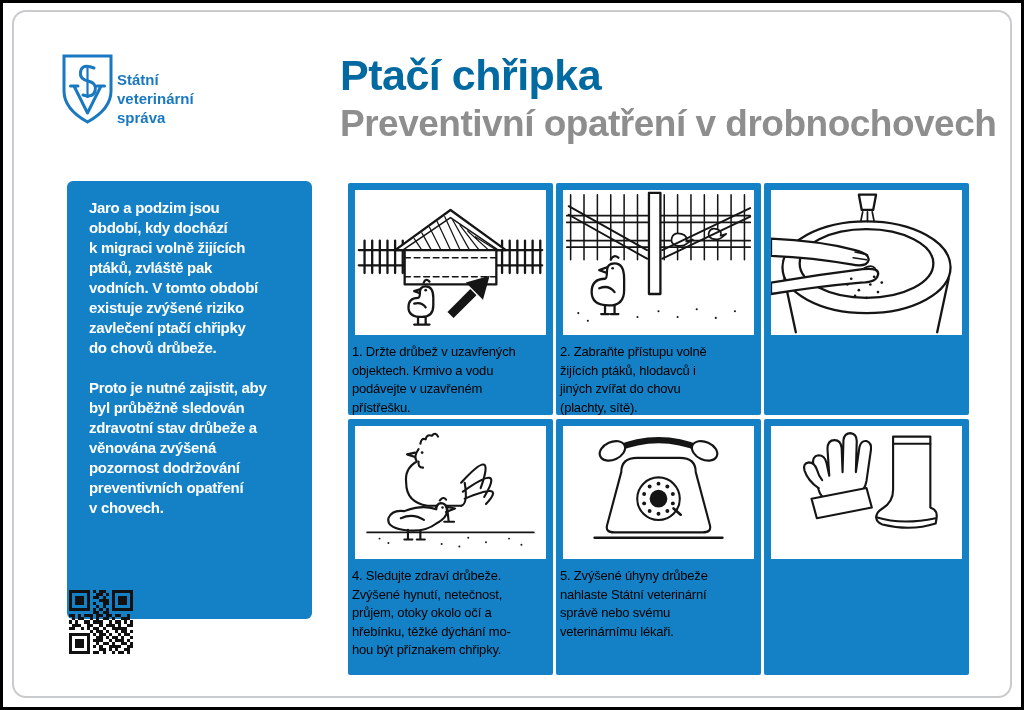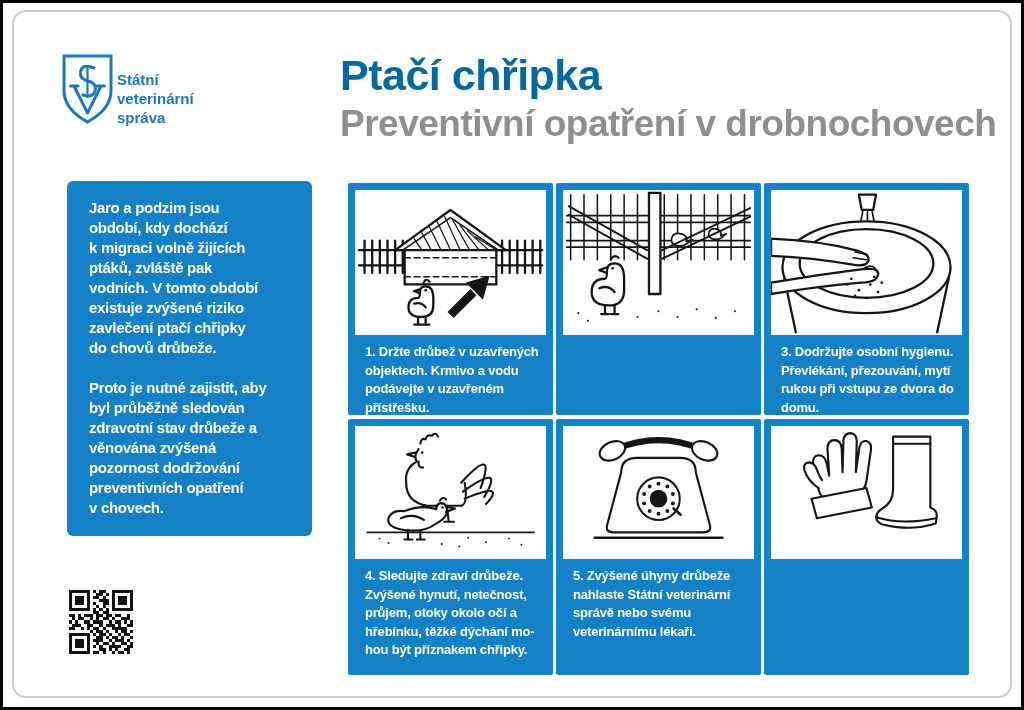--- a/index.html
+++ b/index.html
@@ -17,41 +17,41 @@
   
   .logo-shield { left:57px; top:50px; width:55px; height:73px; }
   .org-name { left:114px; top:67px; font-size:15px; font-weight:bold;
               line-height:19px; color:#1a78c0; }
   .title    { left:337px; top:48px; font-size:43px; font-weight:bold;
               color:#0369a1; letter-spacing:-0.5px; }
   .subtitle { left:337px; top:100px; font-size:37px; font-weight:bold;
               color:#8e8e8e; letter-spacing:-0.5px; }
 
   
-  .intro-box { left:64px; top:178px; width:245px; height:355px;
+  .intro-box { left:64px; top:178px; width:245px; height:438px;
                background:#1480c6; border-radius:6px;
                padding:17px 8px 0 22px; color:#ffffff;
                font-size:15px; font-weight:bold; line-height:20px;
                letter-spacing:-0.3px; }
   .intro-box .p2 { margin-top:20px; }
 
   
   .qr { left:66px; top:587px; width:64px; height:64px; }
   .more-info { left:141px; top:588px; font-size:15px; line-height:19.5px; color:#1b1b1b; }
 
   
   .panel { position:absolute; width:205px; background:#1480c6; border-radius:2px; }
   .r1 { top:180px; height:232px; }
   .r2 { top:416px; height:256px; }
   .c1 { left:345px; } .c2 { left:553px; } .c3 { left:761px; }
   .imgbox { margin:7px 7px 0 7px; background:#ffffff; overflow:hidden; }
   .r1 .imgbox { height:145px; }
   .r2 .imgbox { height:133px; }
   .imgbox svg { width:100%; height:100%; display:block; }
-  .caption { padding:8px 8px 0 17px; color:#ffffff; font-weight:bold;
+  .caption { padding:8px 8px 0 4px; color:#000000; font-weight:normal;
              font-size:13px; line-height:18.5px; letter-spacing:-0.2px; }
 
   .ink { stroke:#151515; fill:none; stroke-width:2.4;
          stroke-linecap:round; stroke-linejoin:round; }
   .ink-fill { fill:#151515; stroke:none; }
   .wht { fill:#ffffff; }
 </style>
 </head>
 <body>
 
@@ -377,20 +377,24 @@
             <circle cx="120" cy="132" r="1.1"></circle>
             <circle cx="140" cy="124" r="1.1"></circle>
           <circle cx="160" cy="133" r="1.1"></circle>
             <circle cx="180" cy="126" r="1.1"></circle>
             <circle cx="78" cy="132" r="1.1"></circle>
           <circle cx="16" cy="128" r="1.1"></circle>
             <circle cx="26" cy="136" r="1.1"></circle>
         </g>
       </svg>
     </div>
+    <div class="caption pre">2. Zabraňte přístupu volně
+žijících ptáků, hlodavců i
+jiných zvířat do chovu
+(plachty, sítě).</div>
   </div>
 
   <div class="panel r1 c3">
     <div class="imgbox">
       <svg viewBox="0 0 200 150">
         <g class="ink">
           <ellipse cx="100" cy="80" rx="88" ry="48"></ellipse>
           <ellipse cx="100" cy="76" rx="70" ry="36"></ellipse>
           <path d="M14,92 L26,148 M186,92 L174,148"></path>
           <path class="wht" d="M92,4 h18 l-3,16 h-12 z"></path>
@@ -406,24 +410,20 @@
             <circle cx="104" cy="98" r="1.4"></circle>
           <circle cx="112" cy="106" r="1.4"></circle>
             <circle cx="88" cy="110" r="1.4"></circle>
             <circle cx="100" cy="112" r="1.4"></circle>
           <circle cx="116" cy="96" r="1.4"></circle>
             <circle cx="84" cy="92" r="1.4"></circle>
             <circle cx="108" cy="90" r="1.4"></circle>
         </g>
       </svg>
     </div>
-    <div class="caption pre">3. Dodržujte osobní hygienu.
-Převlékání, přezouvání, mytí
-rukou při vstupu ze dvora do
-domu.</div>
   </div>
 
   <div class="panel r2 c1">
     <div class="imgbox">
       <svg viewBox="0 0 200 150">
         <g class="ink">
           <path d="M6,120 H194" stroke-width="2"></path>
           <path d="M66,20 q1,-7 6,-5 q1,-6 7,-4 q4,-5 7,1"></path>
           <path d="M64,26 Q58,34 62,40 Q48,48 50,64 Q50,86 74,90 L112,90"></path>
           <path d="M60,30 l-9,2 9,3 M64,40 q-1,7 5,7"></path>

